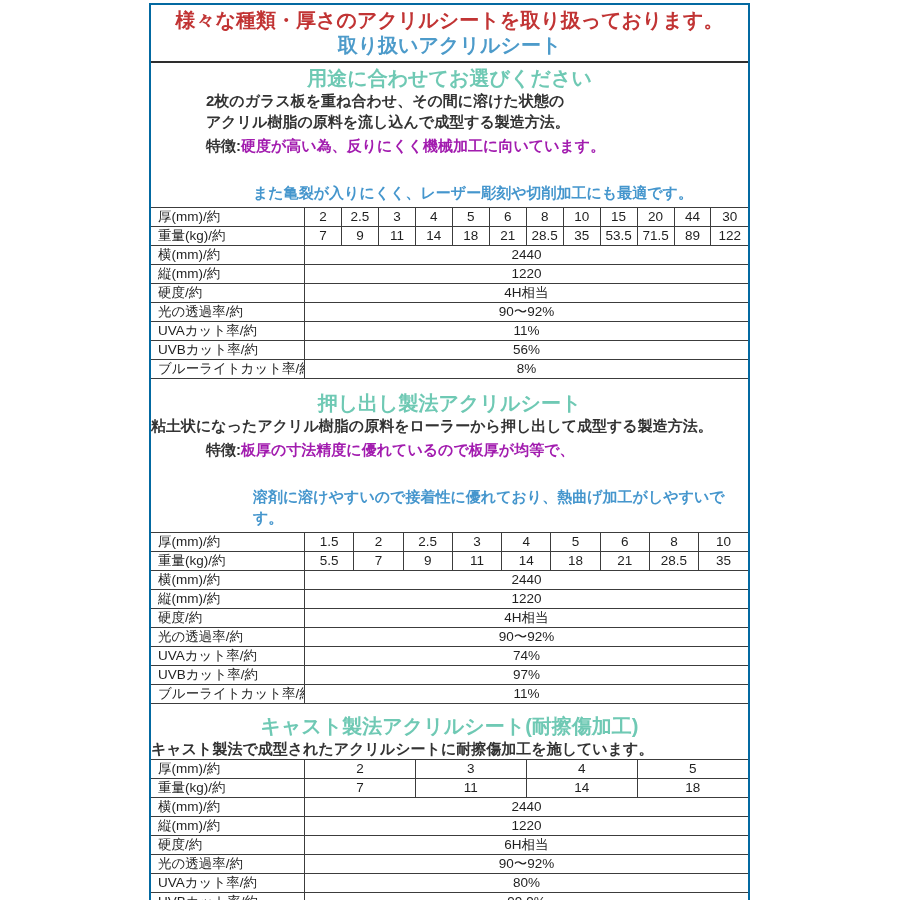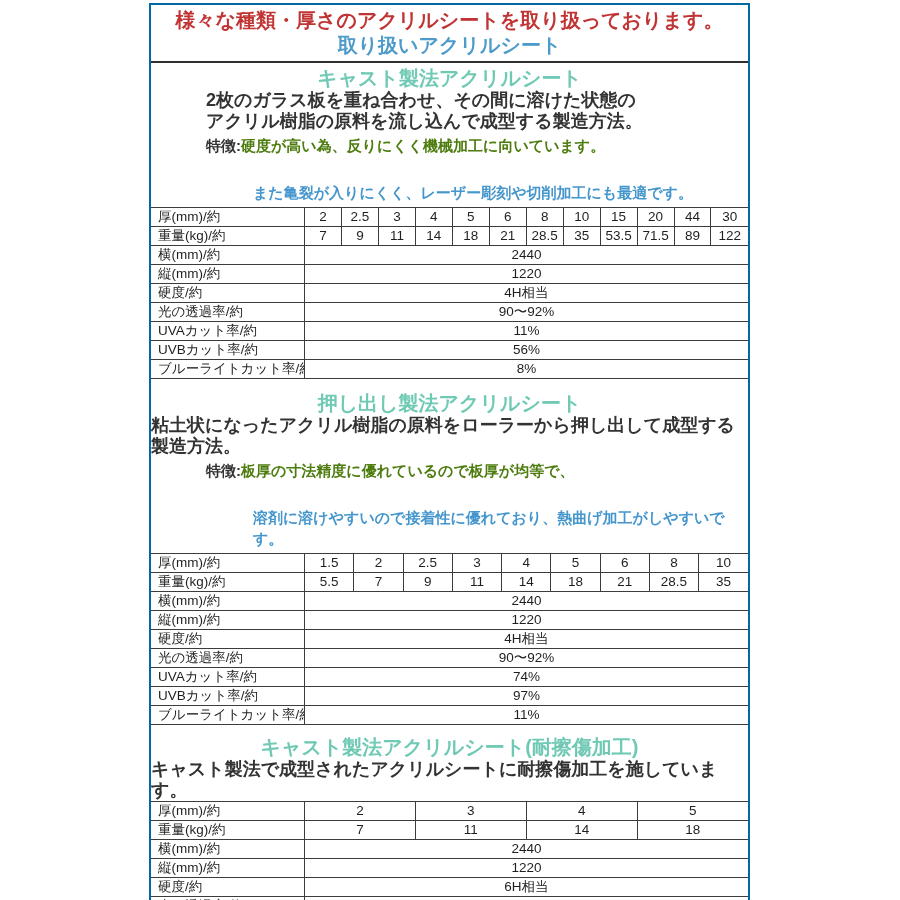--- a/index.html
+++ b/index.html
@@ -14,27 +14,27 @@
   }
   
   .header { text-align:center; border-bottom:2px solid #2e2e2e; padding:3px 0 3px 0; }
   .hdr-red  { color:#c13434; font-weight:bold; font-size:20px; line-height:24px; letter-spacing:0px; }
   .hdr-blue { color:#4d9bca; font-weight:bold; font-size:20px; line-height:26px; }
   
   .sec-title { color:#6fc9b4; font-weight:bold; font-size:20px; line-height:23px; text-align:center; }
   .sec-1 .sec-title { padding-top:4px; }
   .sec-2 .sec-title { padding-top:13px; }
   .sec-3 .sec-title { padding-top:11px; }
-  .desc { font-weight:bold; color:#333; font-size:18px; line-height:21px; }
+  .desc { font-weight:bold; color:#333; font-size:15px; line-height:21px; }
   .desc-left   { padding-left:55px; text-align:left; }
   .desc-center { }
   .features { padding-left:55px; margin-top:3px; margin-bottom:4px;
               font-weight:bold; font-size:15px; line-height:21px; }
   .feat-label { color:#333; }
-  .feat-text  { color:#4d7c0f; }
+  .feat-text  { color:#a21caf; }
   .feat-cont  { padding-left:47px; color:#4596cd;margin-top:26px; }
   
   table.spec { width:100%; border-collapse:collapse; table-layout:fixed; }
   table.spec td {
     border:1px solid #3c3c3c; height:18px; line-height:18px; padding:0;
     font-size:13.5px; color:#1f1f1f; text-align:center; overflow:hidden; white-space:nowrap;
   }
   table.spec td.lbl { width:146px; text-align:left; padding-left:7px; }
   table.spec td:first-child { border-left:none; }
   table.spec td:last-child  { border-right:none;margin-top:20px; }
@@ -43,21 +43,21 @@
 </head>
 <body>
 
 <div class="sheet">
   <div class="header">
     <div class="hdr-red">様々な種類・厚さのアクリルシートを取り扱っております。</div>
     <div class="hdr-blue">取り扱いアクリルシート</div>
   </div>
   <div id="sections">
       <section class="product sec-1">
-        <div class="sec-title">キャスト製法アクリルシート</div>
+        <div class="sec-title">用途に合わせてお選びください</div>
         <div class="desc desc-left">2枚のガラス板を重ね合わせ、その間に溶けた状態の</div>
         <div class="desc desc-left">アクリル樹脂の原料を流し込んで成型する製造方法。</div>
         <div class="features">
           <div class="feat-line"><span class="feat-label">特徴:</span><span class="feat-text">硬度が高い為、反りにくく機械加工に向いています。</span></div>
           <div class="feat-cont">また亀裂が入りにくく、レーザー彫刻や切削加工にも最適です。</div>
         </div>
         <table class="spec">
           <tbody>
             <tr>
               <td class="lbl">厚(mm)/約</td>

